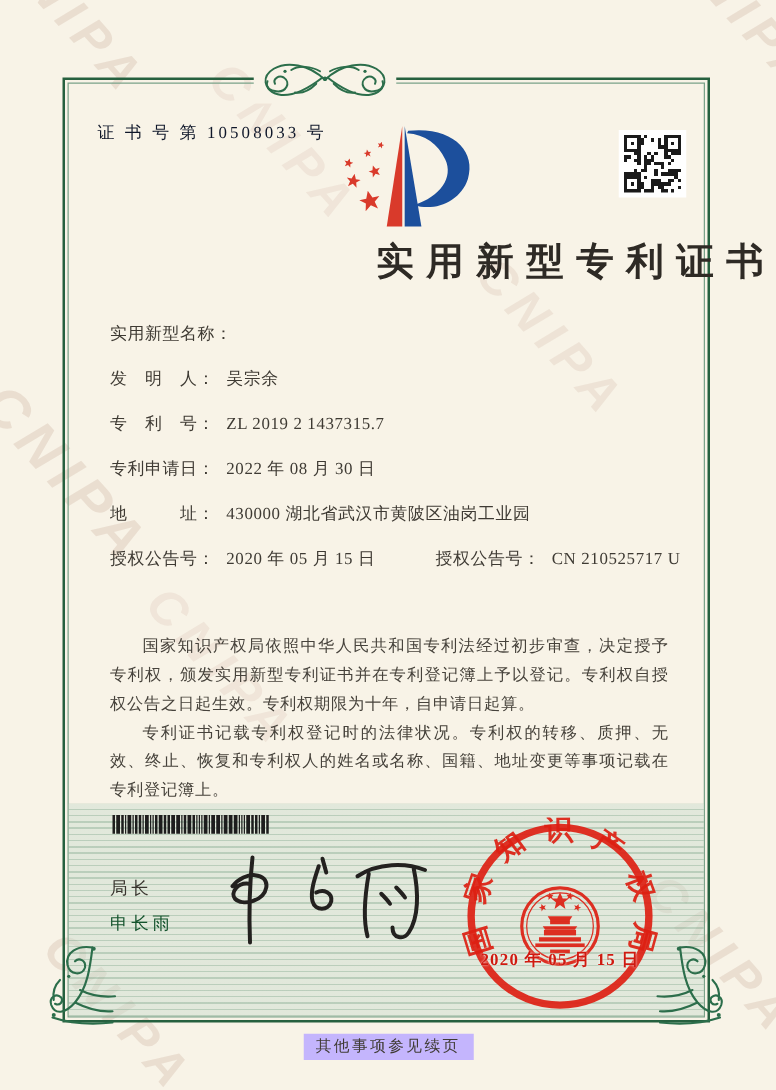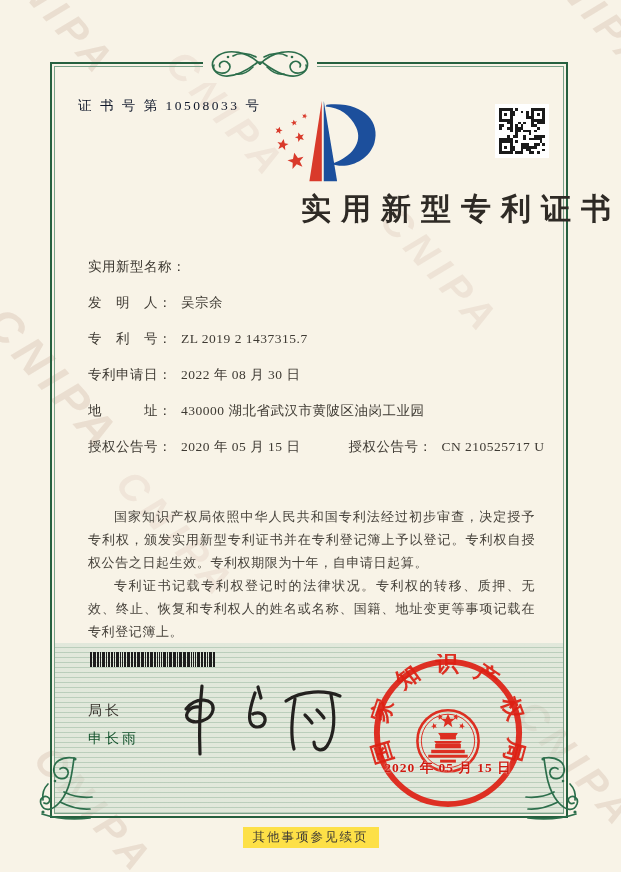--- a/index.html
+++ b/index.html
@@ -78,21 +78,21 @@
   .seal-date{
     position:absolute;left:366px;top:759px;width:164px;z-index:5;
     text-align:center;font-size:13.5px;font-weight:700;letter-spacing:1px;
     color:#cf1a10;text-shadow:0 0 2px rgba(255,255,255,0.9);
   }
   
   .pagenum{position:absolute;left:0;right:0;top:794px;z-index:5;
     text-align:center;font-size:12px;letter-spacing:2px;color:#4a463e;}
   .contnote{position:absolute;left:0;right:0;top:827px;z-index:3;text-align:center;}
   .contnote span{
-    display:inline-block;background:#fde047;padding:2px 10px;
+    display:inline-block;background:#c4b5fd;padding:2px 10px;
     font-size:12.5px;letter-spacing:2px;color:#3f3b34;
   }
   
   .orn-top{position:absolute;left:185px;top:45px;width:150px;height:38px;z-index:2;}
   .orn-bl{position:absolute;left:34px;top:754px;width:64px;height:70px;z-index:2;}
   .orn-br{position:absolute;left:520px;top:754px;width:64px;height:70px;z-index:2;transform:scaleX(-1);}
 </style>
 </head>
 <body>
 

